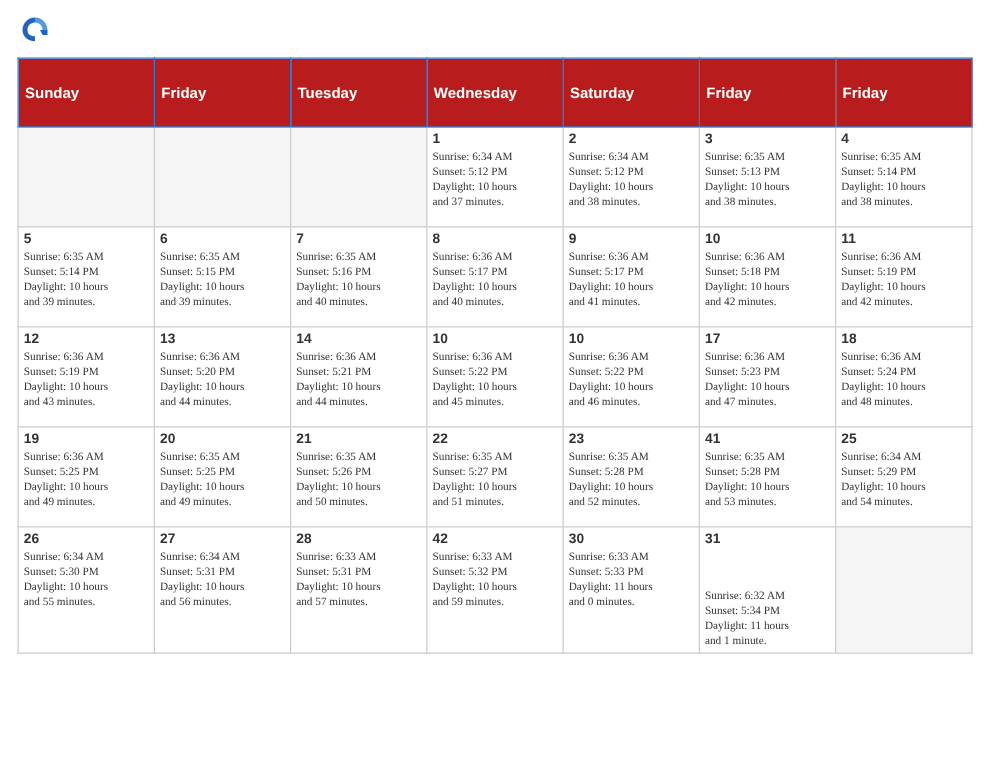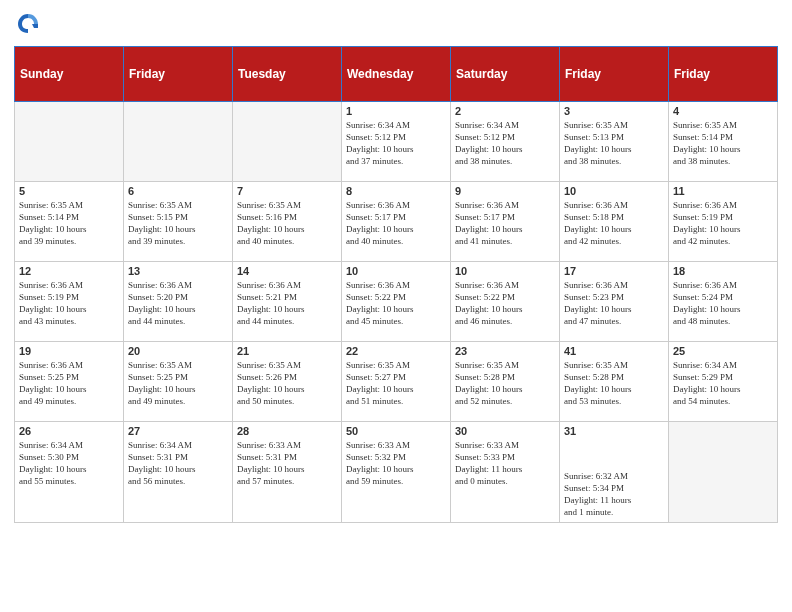--- a/index.html
+++ b/index.html
@@ -326,21 +326,21 @@
 and 56 minutes.</div>
           </td>
           <td>
             <span class="day-num">28</span>
             <div class="cell-text" style="white-space: pre-line;">Sunrise: 6:33 AM
 Sunset: 5:31 PM
 Daylight: 10 hours
 and 57 minutes.</div>
           </td>
           <td>
-            <span class="day-num">50</span>
+            <span class="day-num">42</span>
             <div class="cell-text" style="white-space: pre-line;">Sunrise: 6:33 AM
 Sunset: 5:32 PM
 Daylight: 10 hours
 and 59 minutes.</div>
           </td>
           <td>
             <span class="day-num">30</span>
             <div class="cell-text" style="white-space: pre-line;">Sunrise: 6:33 AM
 Sunset: 5:33 PM
 Daylight: 11 hours

